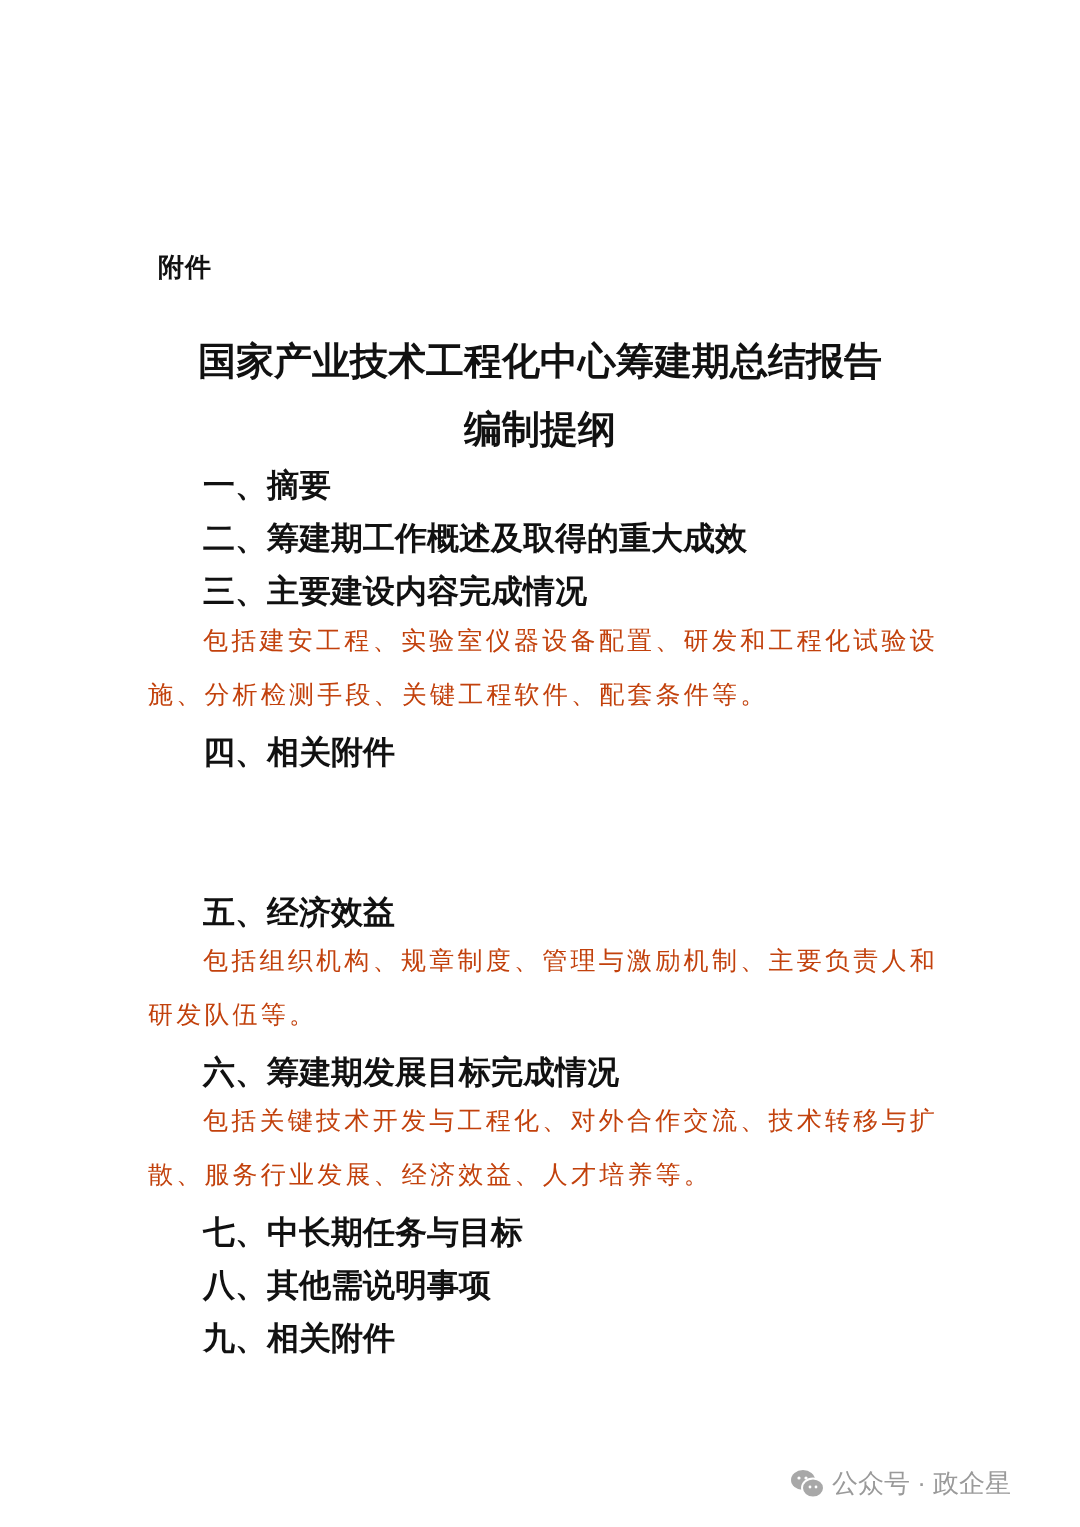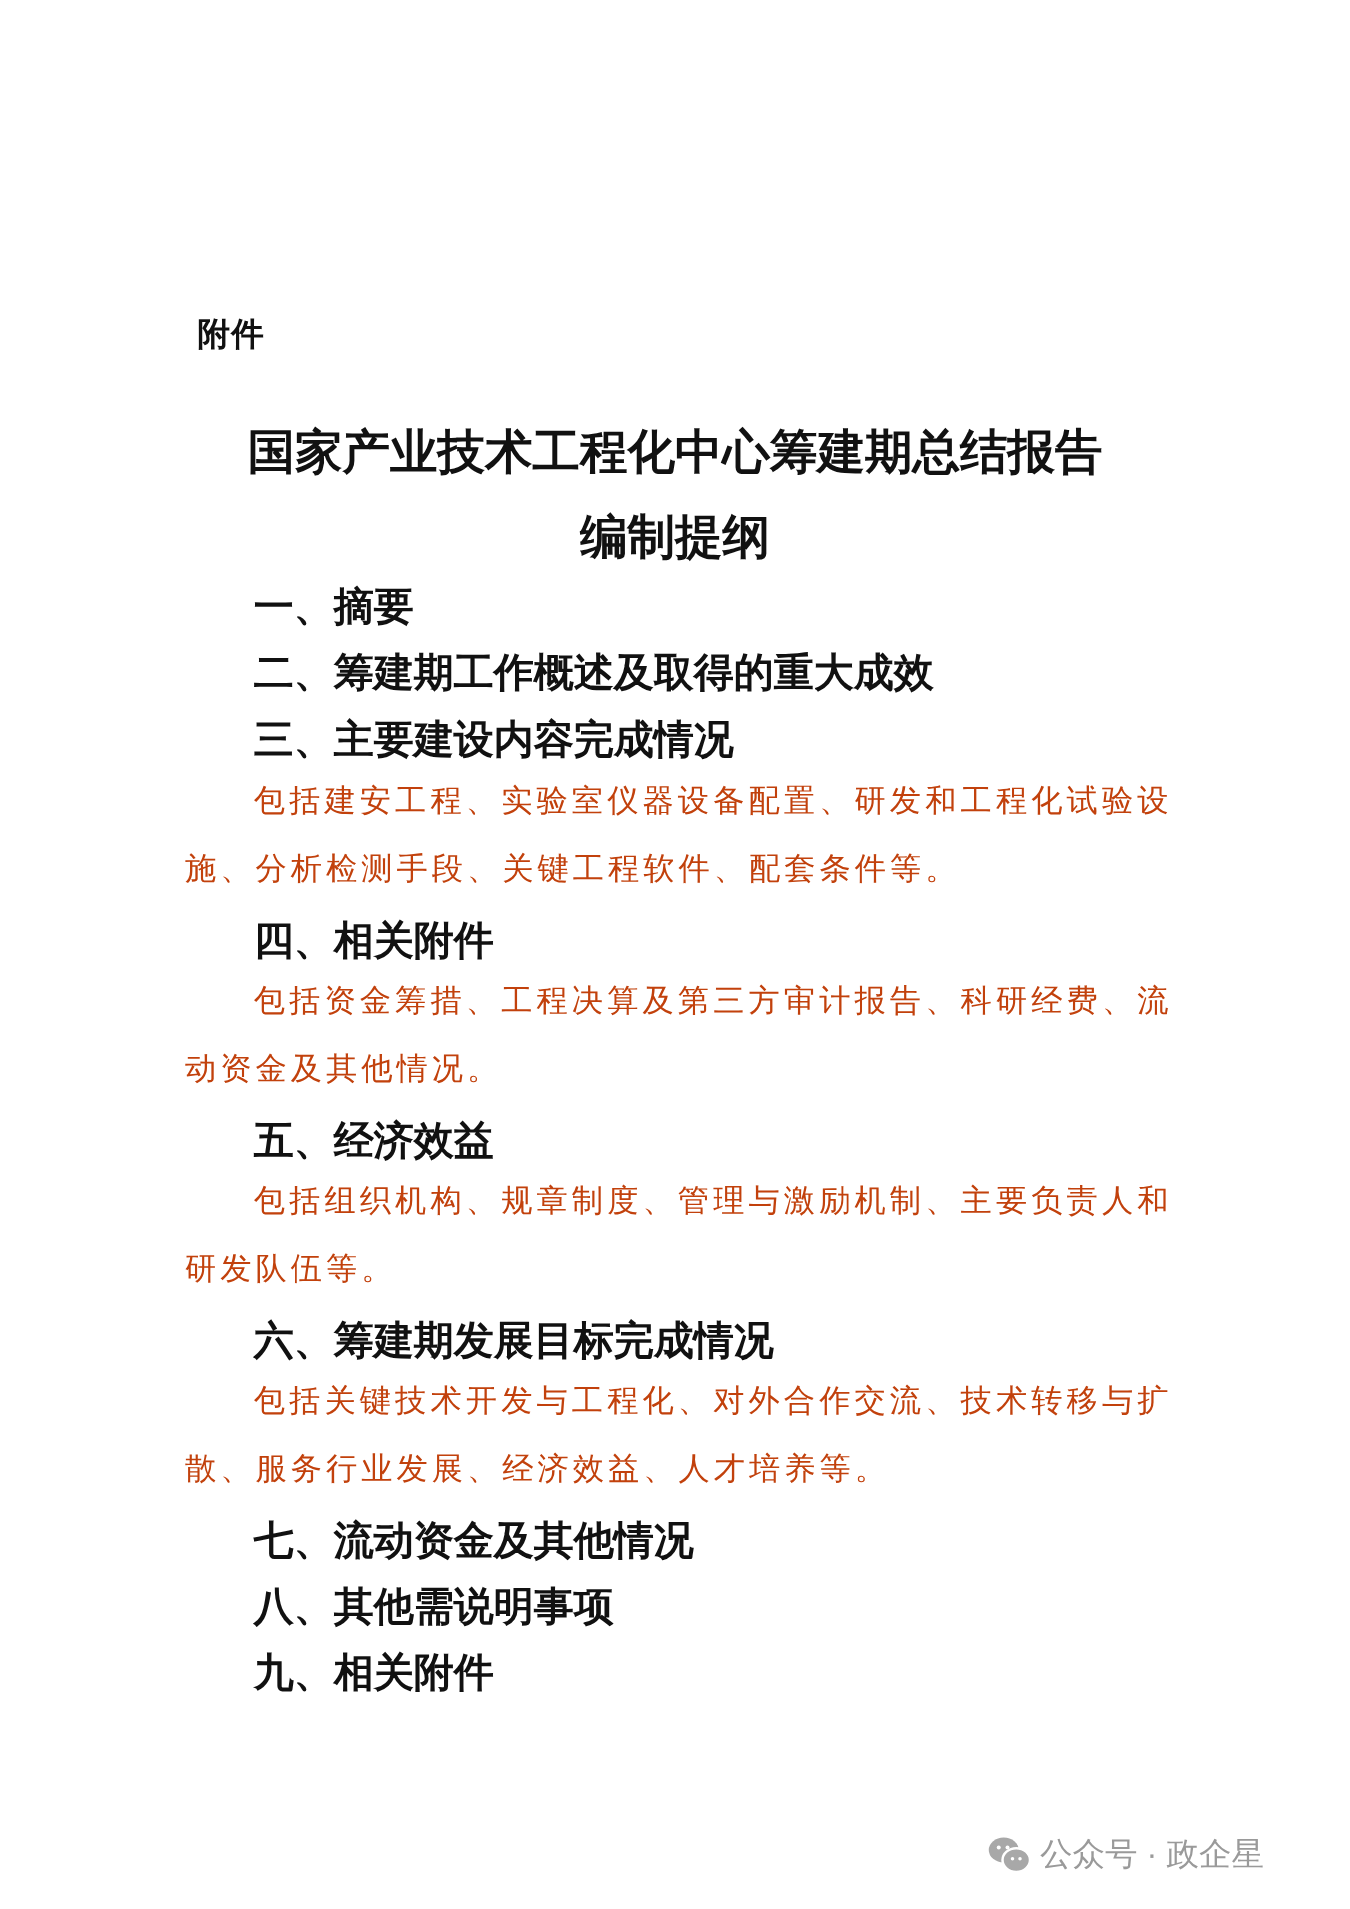--- a/index.html
+++ b/index.html
@@ -23,29 +23,28 @@
 
   <div class="title l1">国家产业技术工程化中心筹建期总结报告</div>
   <div class="title l2">编制提纲</div>
 
   <div class="heading" style="top:464px">一、摘要</div>
   <div class="heading" style="top:517px">二、筹建期工作概述及取得的重大成效</div>
   <div class="heading" style="top:570px">三、主要建设内容完成情况</div>
   <div class="para" style="top:614px">包括建安工程、实验室仪器设备配置、研发和工程化试验设施、分析检测手段、关键工程软件、配套条件等。</div>
 
   <div class="heading" style="top:731px">四、相关附件</div>
-  <div class="para" style="top:774px">包括资金筹措、工程决算及第三方审计报告、科研经费、流动资金及其他情况。</div>
 
   <div class="heading" style="top:891px">五、经济效益</div>
   <div class="para" style="top:934px">包括组织机构、规章制度、管理与激励机制、主要负责人和研发队伍等。</div>
 
   <div class="heading" style="top:1051px">六、筹建期发展目标完成情况</div>
   <div class="para" style="top:1094px">包括关键技术开发与工程化、对外合作交流、技术转移与扩散、服务行业发展、经济效益、人才培养等。</div>
 
-  <div class="heading" style="top:1211px">七、流动资金及其他情况</div>
+  <div class="heading" style="top:1211px">七、中长期任务与目标</div>
   <div class="heading" style="top:1264px">八、其他需说明事项</div>
   <div class="heading" style="top:1317px">九、相关附件</div>
 
   <div class="page-number">— 12 —</div>
 
   <div class="watermark">
     <span class="wechat-icon">
       <svg width="36" height="32" viewBox="0 0 36 32">
         <ellipse cx="13" cy="12" rx="12" ry="10" fill="#a8a8a8"></ellipse>
         <ellipse cx="23" cy="20" rx="11" ry="9.5" fill="#a8a8a8" stroke="#fff" stroke-width="2"></ellipse>

